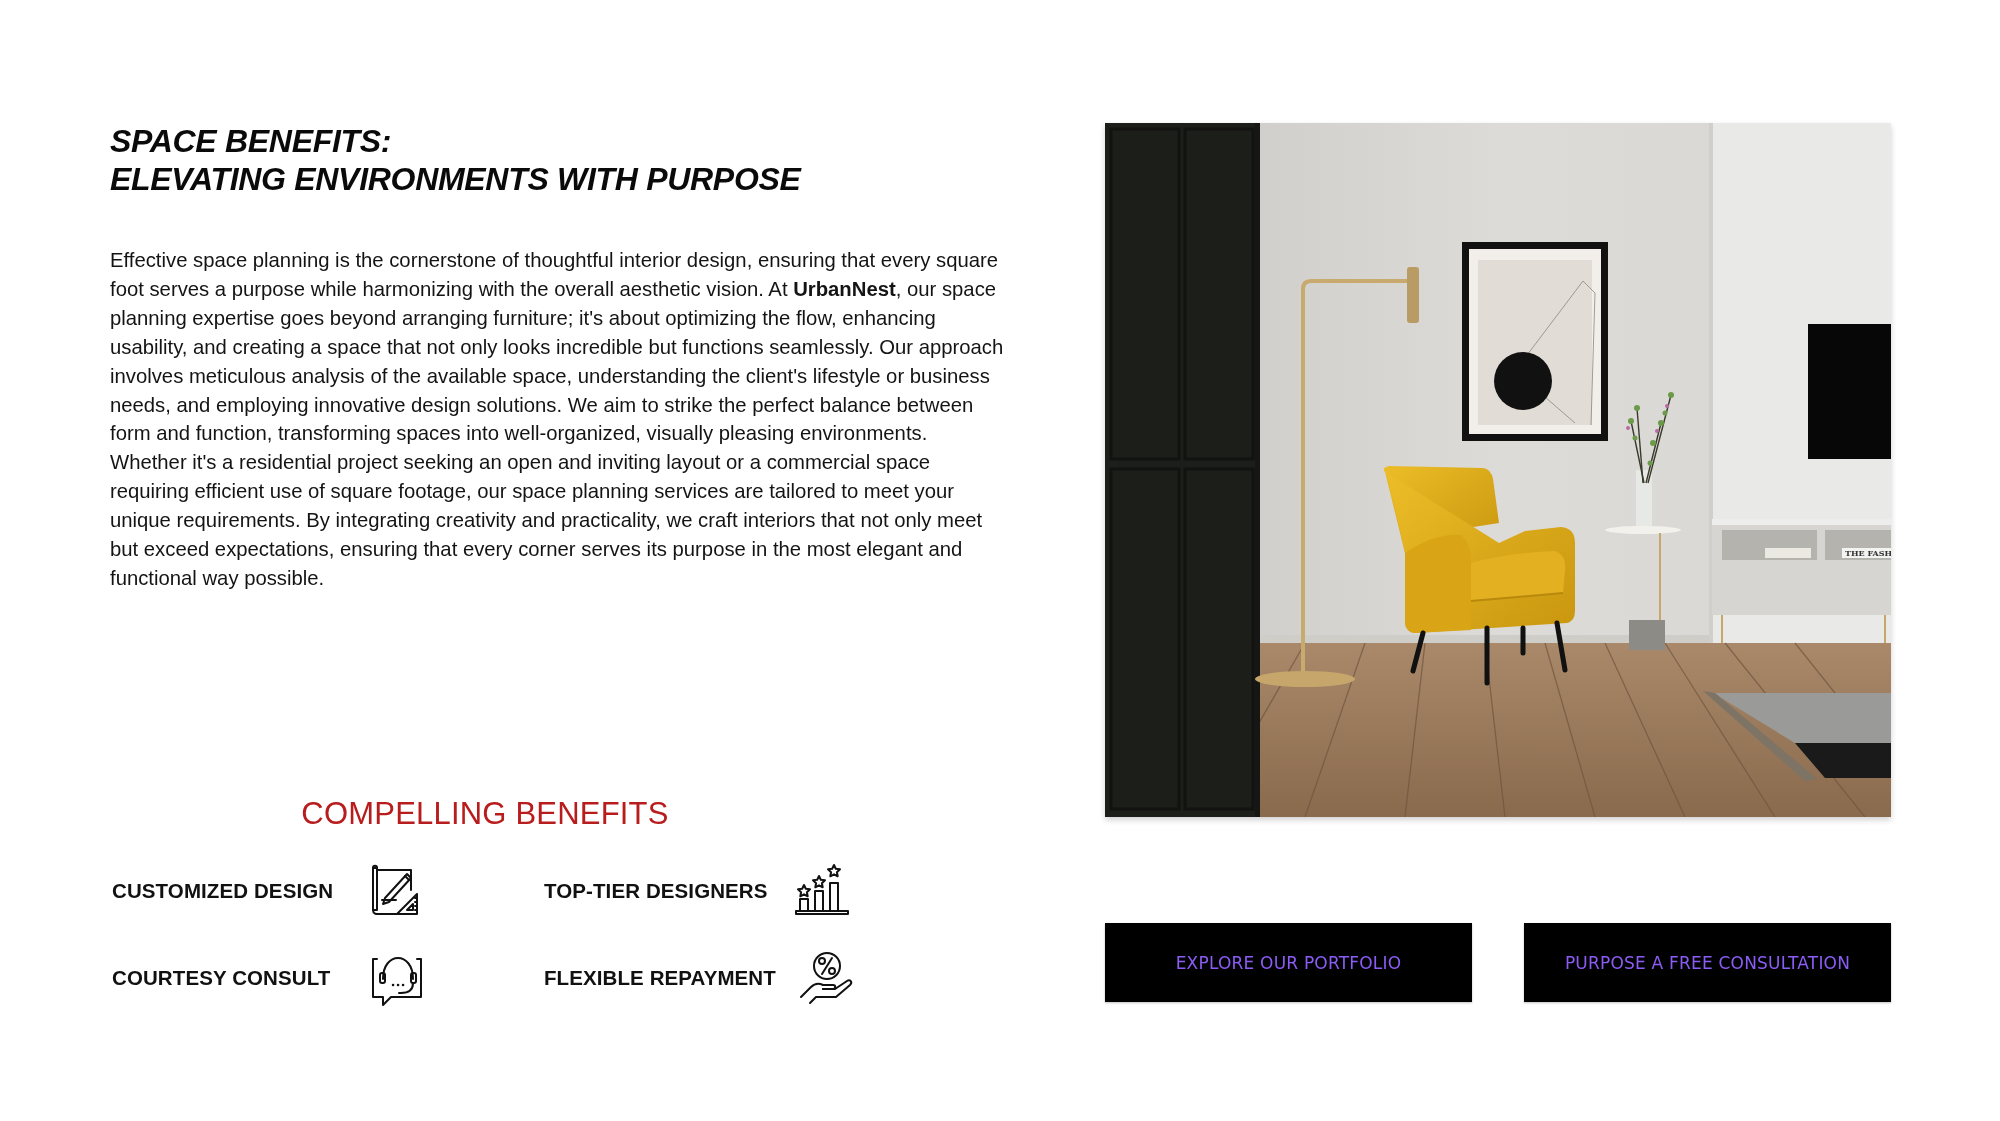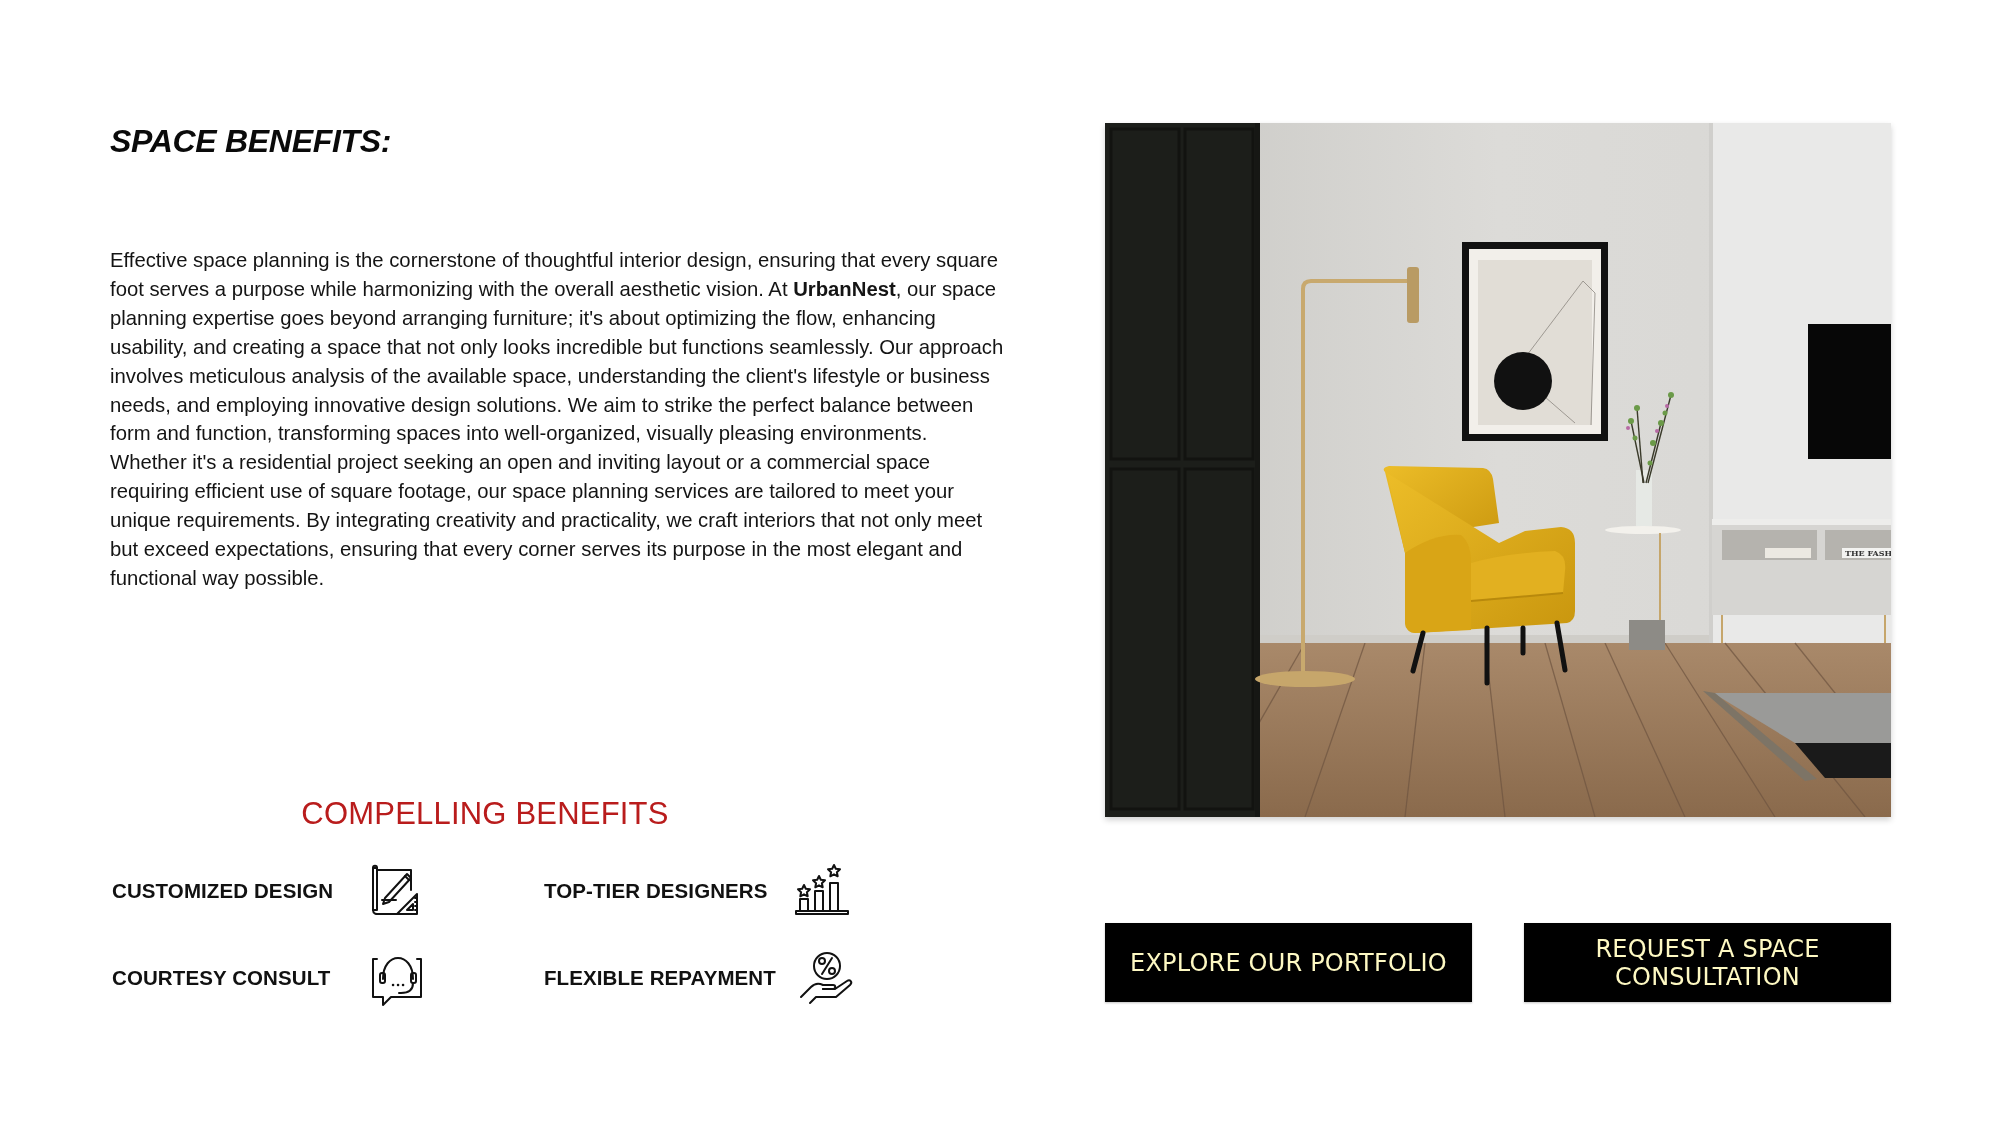--- a/index.html
+++ b/index.html
@@ -25,31 +25,32 @@
     .benefit .label { font-size: 20.5px; font-weight: 700; color: #111; letter-spacing: 0.1px; white-space: nowrap; }
     .benefit .icon { position: absolute; width: 58px; height: 58px; }
     .benefit .icon svg { width: 58px; height: 58px; display: block; }
     .hero {
       position: absolute; left: 1105px; top: 123px; width: 786px; height: 694px; overflow: hidden;
       box-shadow: 0 3px 6px rgba(0,0,0,0.18);
       font-weight: bold;
     }
     .hero svg { display: block; width: 786px; height: 694px; }
     .cta {
-      position: absolute; top: 923px; width: 367px; height: 79px; background: #000; color: #fef9c3;
+      position: absolute; top: 923px; width: 367px; height: 79px; background: #000; color: #8b5cf6;
       border: none; display: flex; align-items: center; justify-content: center;
-      font-family: "DejaVu Sans", sans-serif; font-size: 24px; letter-spacing: 0.2px; cursor: pointer;
+      font-family: "DejaVu Sans", sans-serif; font-size: 17px; letter-spacing: 0.2px; cursor: pointer;
       box-shadow: 0 1px 2px rgba(0,0,0,0.25);
     }
   </style>
 </head>
 <body>
 
 <h1 class="title">
   <span>SPACE BENEFITS:</span>
+  <span>ELEVATING ENVIRONMENTS WITH PURPOSE</span>
 </h1>
 
 <p class="body-text"><span>Effective space planning is the cornerstone of thoughtful interior design, ensuring that every square foot serves a purpose while harmonizing with the overall aesthetic vision. At </span><b>UrbanNest</b><span>, our space planning expertise goes beyond arranging furniture; it's about optimizing the flow, enhancing usability, and creating a space that not only looks incredible but functions seamlessly. Our approach involves meticulous analysis of the available space, understanding the client's lifestyle or business needs, and employing innovative design solutions. We aim to strike the perfect balance between form and function, transforming spaces into well-organized, visually pleasing environments. Whether it's a residential project seeking an open and inviting layout or a commercial space requiring efficient use of square footage, our space planning services are tailored to meet your unique requirements. By integrating creativity and practicality, we craft interiors that not only meet but exceed expectations, ensuring that every corner serves its purpose in the most elegant and functional way possible.</span></p>
 
 <h2 class="benefits-title">COMPELLING BENEFITS</h2>
 
 <div class="benefit" style="left:112px; top:875px; height:32px;text-align:right;">
   <span class="label">CUSTOMIZED DESIGN</span>
 </div>
 <div class="benefit" style="left:367px; top:862px;">
@@ -229,13 +230,13 @@
     <g stroke="#111" stroke-width="5" stroke-linecap="round">
       <line x1="318" y1="510" x2="308" y2="548"></line>
       <line x1="382" y1="505" x2="382" y2="560"></line>
       <line x1="418" y1="505" x2="418" y2="530"></line>
       <line x1="452" y1="500" x2="460" y2="547"></line>
     </g>
   </svg>
 </div>
 
 <button class="cta" style="left:1105px;">EXPLORE OUR PORTFOLIO</button>
-<button class="cta" style="left:1524px;">REQUEST A SPACE CONSULTATION</button>
+<button class="cta" style="left:1524px;">PURPOSE A FREE CONSULTATION</button>
 
 </body></html>

